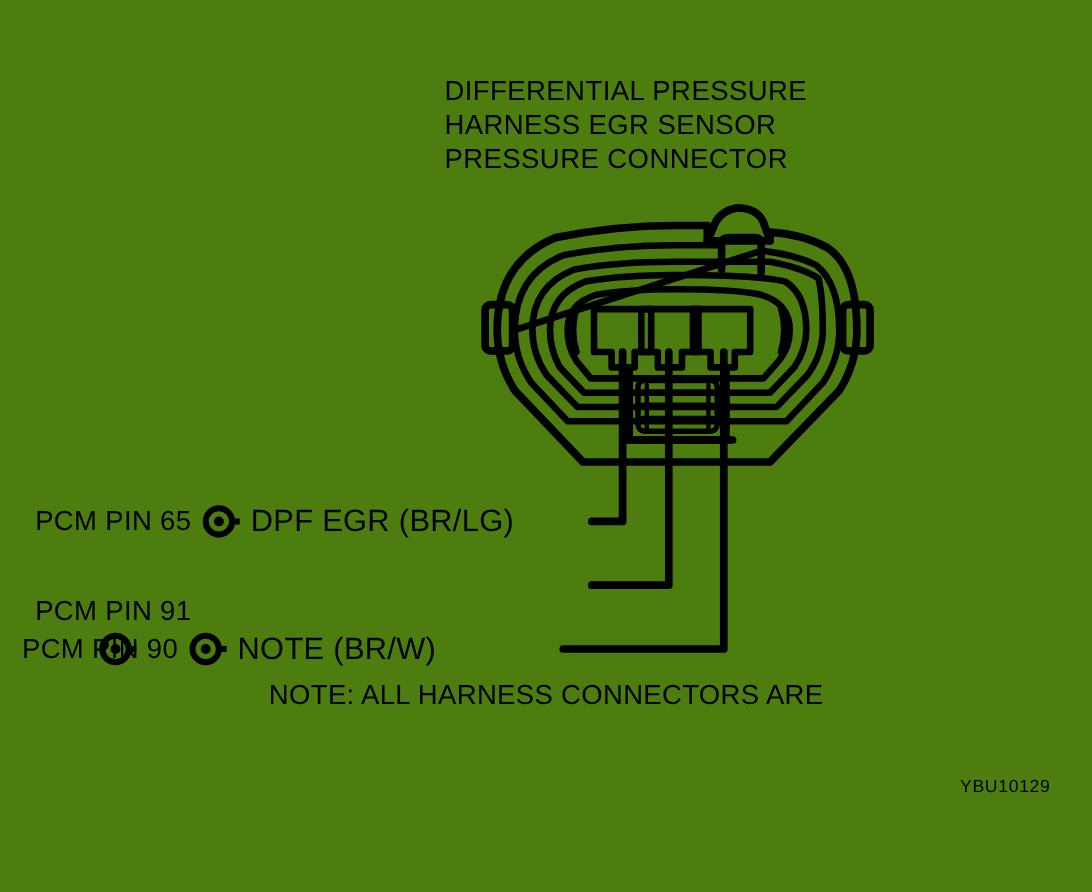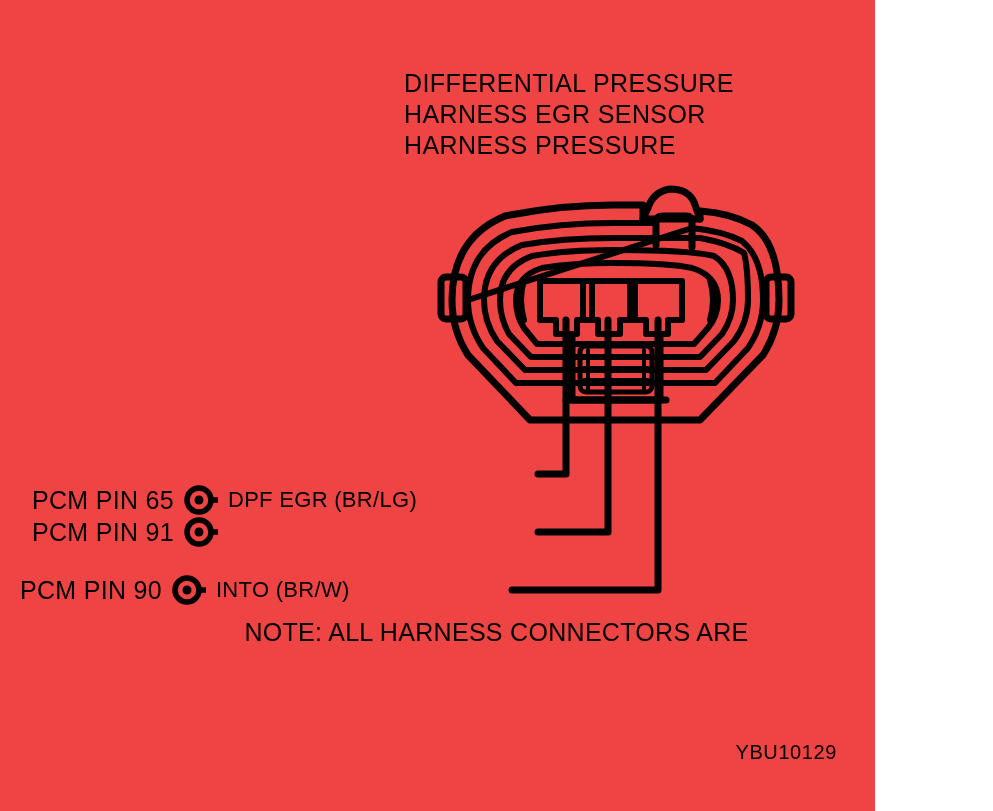--- a/index.html
+++ b/index.html
@@ -3,23 +3,23 @@
 <meta charset="utf-8">
 <title>Differential Pressure Feedback EGR Sensor Harness Connector</title>
 <style>
   html, body {
     margin: 0;
     padding: 0;
     background: #ffffff;
   }
   #page {
     position: relative;
-    width: 875px;
+    width: 993px;
     height: 811px;
-    background: #ef4444;
+    background: #4d7c0f;
     overflow: hidden;
     font-family: "Liberation Sans", sans-serif;
     color: #000000;
   }
   .title-block {
     position: absolute;
     left: 404px;
     top: 68px;
     width: 420px;
     text-align: left;
@@ -48,21 +48,21 @@
     letter-spacing: 0.3px;
     line-height: 34px;
   }
   .pin-symbol {
     width: 34px;
     height: 34px;
     margin: 0 2px 0 10px;
     flex: 0 0 auto;
   }
   .signal-label {
-    font-size: 22px;
+    font-size: 28px;
     letter-spacing: 0.3px;
     line-height: 34px;
     margin-left: 8px;
     text-align: center;
   }
   .note-block {
     position: absolute;
     left: 0;
     top: 616px;
     width: 993px;
@@ -70,35 +70,35 @@
   }
   .note-line {
     font-size: 25px;
     line-height: 33px;
     letter-spacing: 0.3px;
     white-space: nowrap;
   }
   .fig-code {
     position: absolute;
     right: 38px;
-    top: 741px;
-    font-size: 20px;
+    top: 707px;
+    font-size: 16px;
     letter-spacing: 0.6px;
     white-space: nowrap;
   }
 </style>
 </head>
 <body>
 
 <div id="page">
 
   <div class="title-block">
     <div class="title-line">DIFFERENTIAL PRESSURE</div>
     <div class="title-line">HARNESS EGR SENSOR</div>
-    <div class="title-line">HARNESS PRESSURE</div>
+    <div class="title-line">PRESSURE CONNECTOR</div>
   </div>
 
   <svg id="connector-svg" width="993" height="811" viewBox="0 0 993 811">
 
     <g fill="none" stroke="#000000" stroke-linecap="round" stroke-linejoin="round">
 
       <path d="M 643 219 L 648 208 Q 653 192 670 189 Q 688 189 694 202 L 700 219" stroke-width="7"></path>
 
       <path d="M 452 300
                Q 452 238 505 216
@@ -186,47 +186,47 @@
 
       <path d="M 566 400 L 666 400" stroke-width="7"></path>
 
       <path d="M 566 320 L 566 474 L 538 474" stroke-width="7"></path>
       <path d="M 608 320 L 608 532 L 538 532" stroke-width="7"></path>
       <path d="M 658 320 L 658 590 L 512 590" stroke-width="7"></path>
 
     </g>
   </svg>
 
-  <div class="pin-row" style="left:32px; top:483px;">
+  <div class="pin-row" style="left:32px; top:457px;">
     <span class="pin-label">PCM PIN 65</span>
     <svg class="pin-symbol" viewBox="0 0 34 34">
       <circle cx="15" cy="17" r="12" fill="none" stroke="#000" stroke-width="5.5"></circle>
       <circle cx="15" cy="17" r="4.5" fill="#000"></circle>
       <path d="M 27 17 L 40 17" stroke="#000" stroke-width="5.5" stroke-linecap="butt"></path>
     </svg>
     <span class="signal-label">DPF EGR (BR/LG)</span>
   </div>
 
-  <div class="pin-row" style="left:32px; top:515px;">
+  <div class="pin-row" style="left:32px; top:539px;flex-direction:column;">
     <span class="pin-label">PCM PIN 91</span>
     <svg class="pin-symbol" viewBox="0 0 34 34">
       <circle cx="15" cy="17" r="12" fill="none" stroke="#000" stroke-width="5.5"></circle>
       <circle cx="15" cy="17" r="4.5" fill="#000"></circle>
       <path d="M 27 17 L 42 17" stroke="#000" stroke-width="5.5" stroke-linecap="butt"></path>
     </svg>
   </div>
 
   <div class="pin-row" style="left:20px; top:573px;">
     <span class="pin-label">PCM PIN 90</span>
     <svg class="pin-symbol" viewBox="0 0 34 34">
       <circle cx="15" cy="17" r="12" fill="none" stroke="#000" stroke-width="5.5"></circle>
       <circle cx="15" cy="17" r="4.5" fill="#000"></circle>
       <path d="M 27 17 L 46 17" stroke="#000" stroke-width="5.5" stroke-linecap="butt"></path>
     </svg>
-    <span class="signal-label">INTO (BR/W)</span>
+    <span class="signal-label">NOTE (BR/W)</span>
   </div>
 
   <div class="note-block">
     <div class="note-line">NOTE: ALL HARNESS CONNECTORS ARE</div>
   </div>
 
   <div class="fig-code">YBU10129</div>
 
 </div>
 

